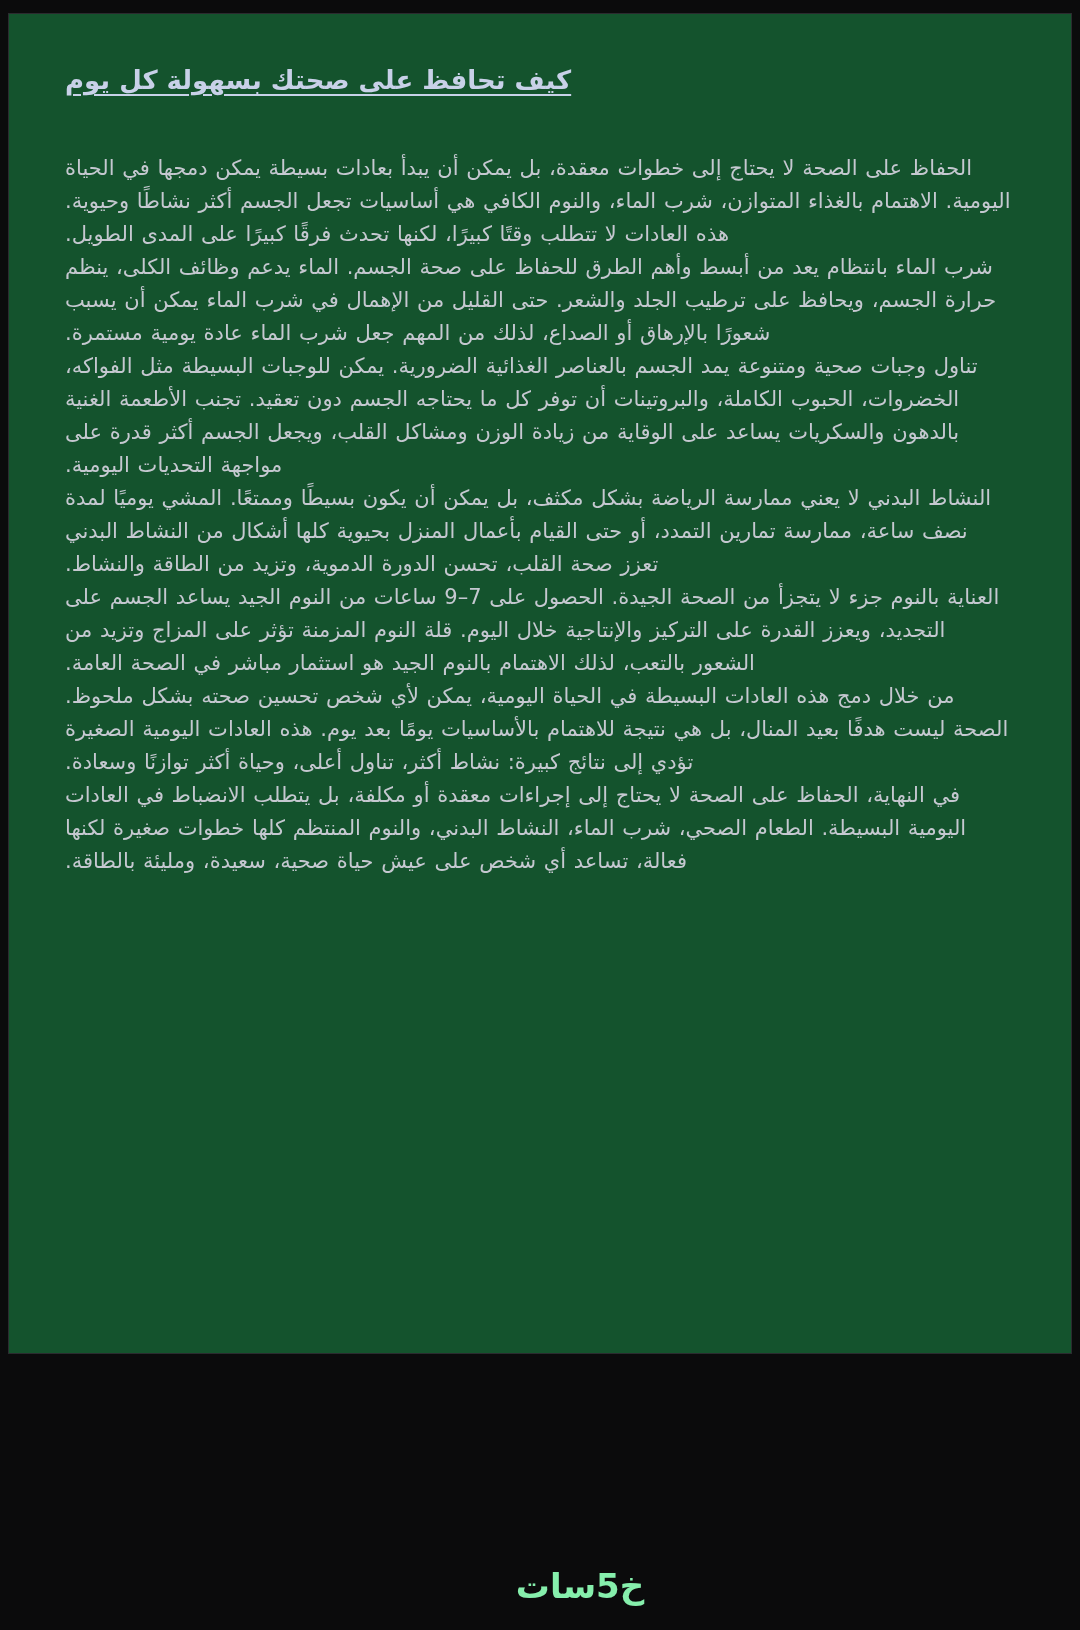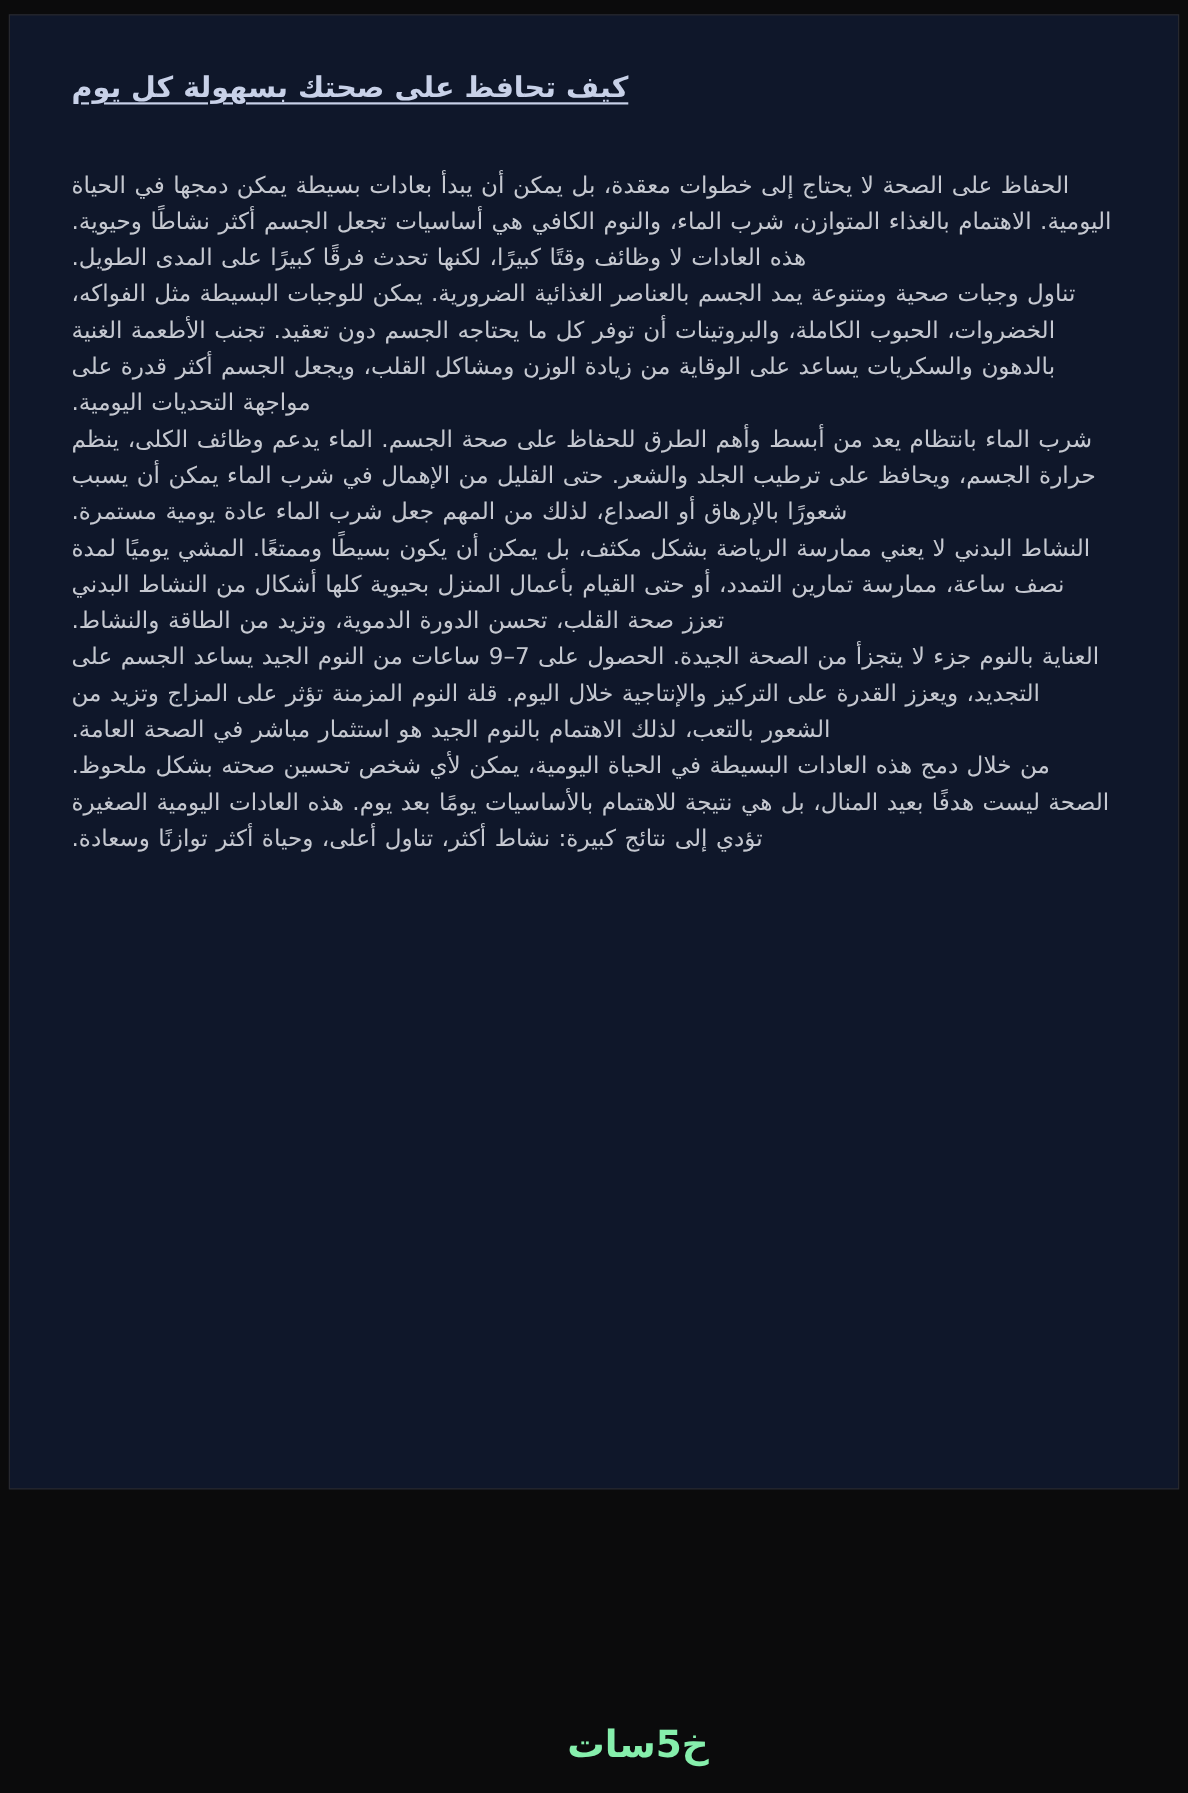--- a/index.html
+++ b/index.html
@@ -14,21 +14,21 @@
     overflow: hidden;
     font-family: "DejaVu Sans", sans-serif;
   }
   .page-panel {
     position: absolute;
     left: 8px;
     top: 13px;
     width: 1064px;
     height: 1341px;
     box-sizing: border-box;
-    background: #0f172a;
+    background: #14532d;
     border: 1px solid #2b2b2f;
   }
   .content {
     direction: rtl;
     padding: 46px 58px 0 56px;
   }
   .doc-title {
     margin: 0;
     font-size: 26px;
     font-weight: bold;
@@ -64,23 +64,24 @@
     padding-left: 40px;
   }
 </style>
 </head>
 <body>
 
 <div class="page-panel">
   <div class="content">
     <h1 class="doc-title">كيف تحافظ على صحتك بسهولة كل يوم</h1>
     <div class="body-text">
-      <p>الحفاظ على الصحة لا يحتاج إلى خطوات معقدة، بل يمكن أن يبدأ بعادات بسيطة يمكن دمجها في الحياة اليومية. الاهتمام بالغذاء المتوازن، شرب الماء، والنوم الكافي هي أساسيات تجعل الجسم أكثر نشاطًا وحيوية. هذه العادات لا وظائف وقتًا كبيرًا، لكنها تحدث فرقًا كبيرًا على المدى الطويل.</p>
+      <p>الحفاظ على الصحة لا يحتاج إلى خطوات معقدة، بل يمكن أن يبدأ بعادات بسيطة يمكن دمجها في الحياة اليومية. الاهتمام بالغذاء المتوازن، شرب الماء، والنوم الكافي هي أساسيات تجعل الجسم أكثر نشاطًا وحيوية. هذه العادات لا تتطلب وقتًا كبيرًا، لكنها تحدث فرقًا كبيرًا على المدى الطويل.</p>
+      <p>شرب الماء بانتظام يعد من أبسط وأهم الطرق للحفاظ على صحة الجسم. الماء يدعم وظائف الكلى، ينظم حرارة الجسم، ويحافظ على ترطيب الجلد والشعر. حتى القليل من الإهمال في شرب الماء يمكن أن يسبب شعورًا بالإرهاق أو الصداع، لذلك من المهم جعل شرب الماء عادة يومية مستمرة.</p>
       <p>تناول وجبات صحية ومتنوعة يمد الجسم بالعناصر الغذائية الضرورية. يمكن للوجبات البسيطة مثل الفواكه، الخضروات، الحبوب الكاملة، والبروتينات أن توفر كل ما يحتاجه الجسم دون تعقيد. تجنب الأطعمة الغنية بالدهون والسكريات يساعد على الوقاية من زيادة الوزن ومشاكل القلب، ويجعل الجسم أكثر قدرة على مواجهة التحديات اليومية.</p>
-      <p>شرب الماء بانتظام يعد من أبسط وأهم الطرق للحفاظ على صحة الجسم. الماء يدعم وظائف الكلى، ينظم حرارة الجسم، ويحافظ على ترطيب الجلد والشعر. حتى القليل من الإهمال في شرب الماء يمكن أن يسبب شعورًا بالإرهاق أو الصداع، لذلك من المهم جعل شرب الماء عادة يومية مستمرة.</p>
       <p>النشاط البدني لا يعني ممارسة الرياضة بشكل مكثف، بل يمكن أن يكون بسيطًا وممتعًا. المشي يوميًا لمدة نصف ساعة، ممارسة تمارين التمدد، أو حتى القيام بأعمال المنزل بحيوية كلها أشكال من النشاط البدني تعزز صحة القلب، تحسن الدورة الدموية، وتزيد من الطاقة والنشاط.</p>
       <p>العناية بالنوم جزء لا يتجزأ من الصحة الجيدة. الحصول على 7–9 ساعات من النوم الجيد يساعد الجسم على التجديد، ويعزز القدرة على التركيز والإنتاجية خلال اليوم. قلة النوم المزمنة تؤثر على المزاج وتزيد من الشعور بالتعب، لذلك الاهتمام بالنوم الجيد هو استثمار مباشر في الصحة العامة.</p>
       <p>من خلال دمج هذه العادات البسيطة في الحياة اليومية، يمكن لأي شخص تحسين صحته بشكل ملحوظ. الصحة ليست هدفًا بعيد المنال، بل هي نتيجة للاهتمام بالأساسيات يومًا بعد يوم. هذه العادات اليومية الصغيرة تؤدي إلى نتائج كبيرة: نشاط أكثر، تناول أعلى، وحياة أكثر توازنًا وسعادة.</p>
+      <p>في النهاية، الحفاظ على الصحة لا يحتاج إلى إجراءات معقدة أو مكلفة، بل يتطلب الانضباط في العادات اليومية البسيطة. الطعام الصحي، شرب الماء، النشاط البدني، والنوم المنتظم كلها خطوات صغيرة لكنها فعالة، تساعد أي شخص على عيش حياة صحية، سعيدة، ومليئة بالطاقة.</p>
     </div>
   </div>
 </div>
 
 <div class="watermark">خ5سات</div>
 
 </body></html>

